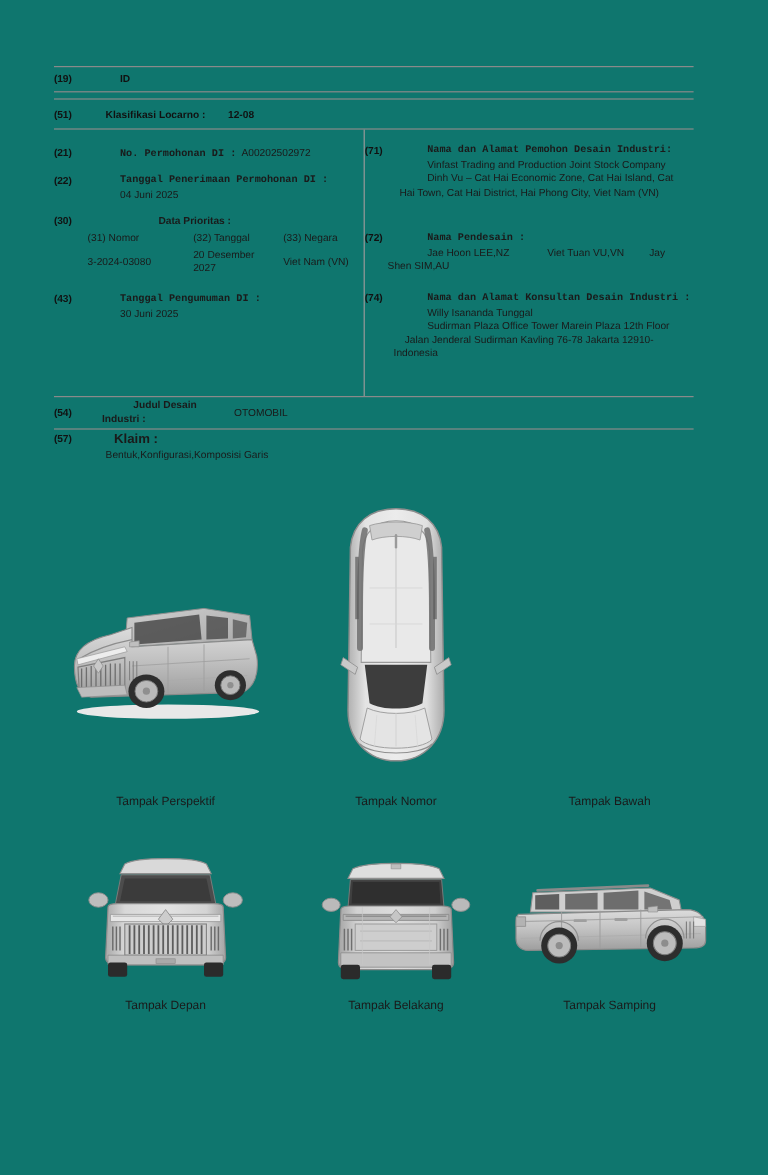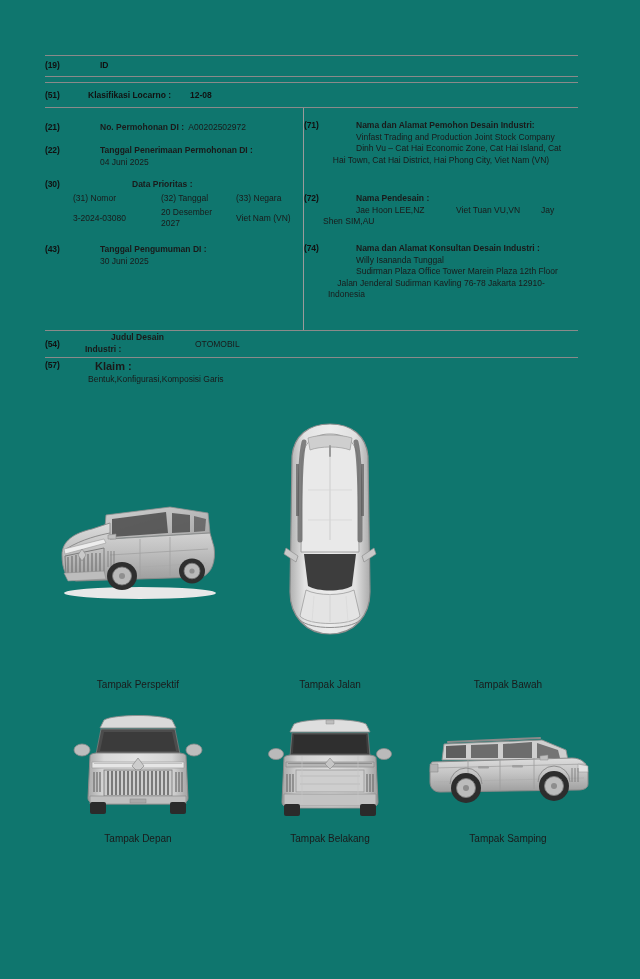--- a/index.html
+++ b/index.html
@@ -83,21 +83,21 @@
     left: 259px; top: 0;
     width: 274px;
     height: 222px;
   }
 
   .field { position: absolute; }
   .field .code { position: absolute; left: 0; top: 0; }
   .field .ftext { position: absolute; left: 55px; top: 0; }
 
   .ftext-line { display: block; font-size: 8.5px; line-height: 11.5px; }
-  .b { font-weight: bold; }
+  .b { font-weight: bold; font-family: Liberation Mono, monospace; }
 
   
   .f21 { left: 0px; top: 14px;  width: 258px; }
   .f22 { left: 0px; top: 37px;  width: 258px; }
   .f30 { left: 0px; top: 71px;  width: 258px; }
   .f43 { left: 0px; top: 136px; width: 258px; }
 
   
   .prio-head {
     position: absolute;
@@ -208,21 +208,21 @@
   .row-b .fig-art { height: 135px; }
 
   .fig-art svg { display: block; margin: 0 auto; }
 
   .fig-cap {
     font-size: 10px;
     color: #1a1a1a;
     font-family: "Liberation Sans", sans-serif;
     white-space: nowrap;
   }
-  .row-a .fig-cap { position: absolute; top: 248px; left: 0; width: 180px; margin-top: 16px; }
+  .row-a .fig-cap { position: absolute; top: 248px; left: 0; width: 180px; }
   .row-b .fig-cap { position: absolute; top: 143px; left: 0; width: 180px; }
 </style>
 </head>
 <body>
 
 <div class="page">
 
   <div class="biblio">
 
     <div class="rule"></div>
@@ -463,21 +463,21 @@
 
             <path d="M20 200 C30 210 70 210 80 200" fill="none" stroke="#8f8f8f" stroke-width="1"></path>
 
             <path d="M18 136 L6 128 L4 134 L16 142 Z" fill="#c9c9c9" stroke="#8f8f8f" stroke-width="0.7"></path>
             <path d="M82 136 L94 128 L96 134 L84 142 Z" fill="#c9c9c9" stroke="#8f8f8f" stroke-width="0.7"></path>
 
             <path d="M16 44 L19 44 L19 96 L16 96 Z" fill="#5a5a5a" opacity="0.7"></path>
             <path d="M81 44 L84 44 L84 96 L81 96 Z" fill="#5a5a5a" opacity="0.7"></path>
           </svg>
         </div>
-        <div class="fig-cap">Tampak Jalan</div>
+        <div class="fig-cap">Tampak Nomor</div>
       </div>
 
       <div class="fig-cell fc-3">
         <div class="fig-art"></div>
         <div class="fig-cap">Tampak Bawah</div>
       </div>
 
     </div>
 
     <div class="fig-row row-b">

